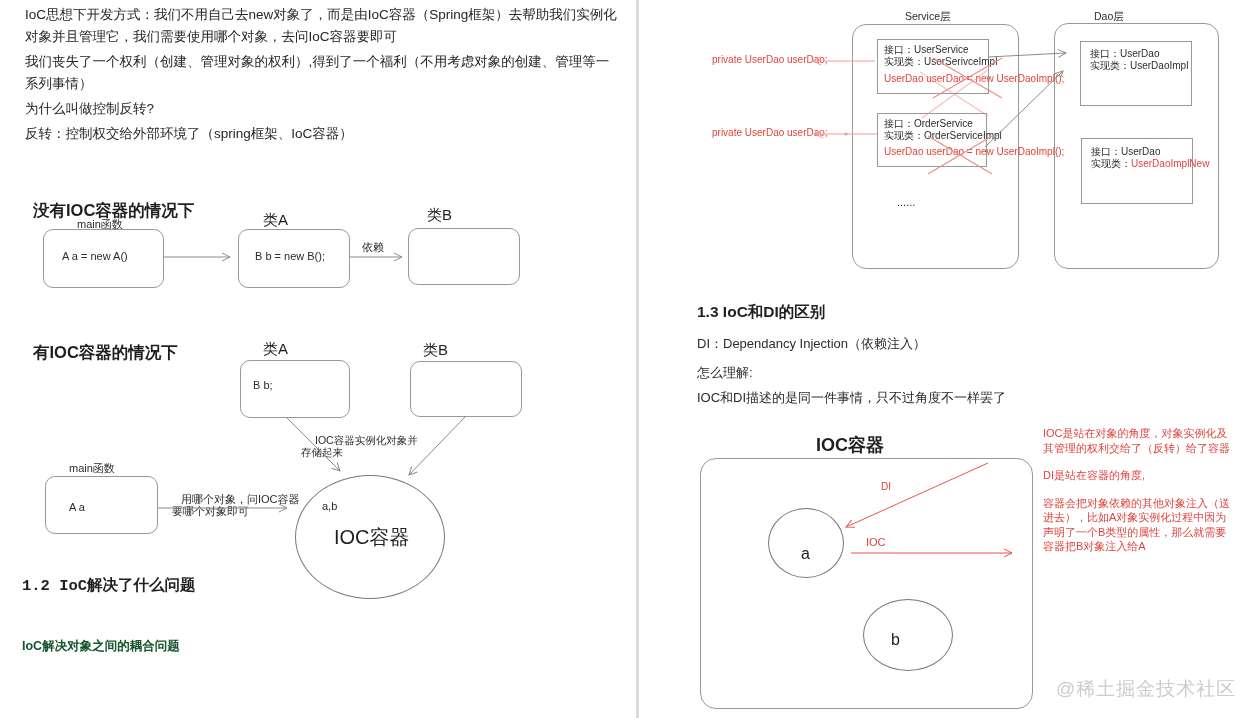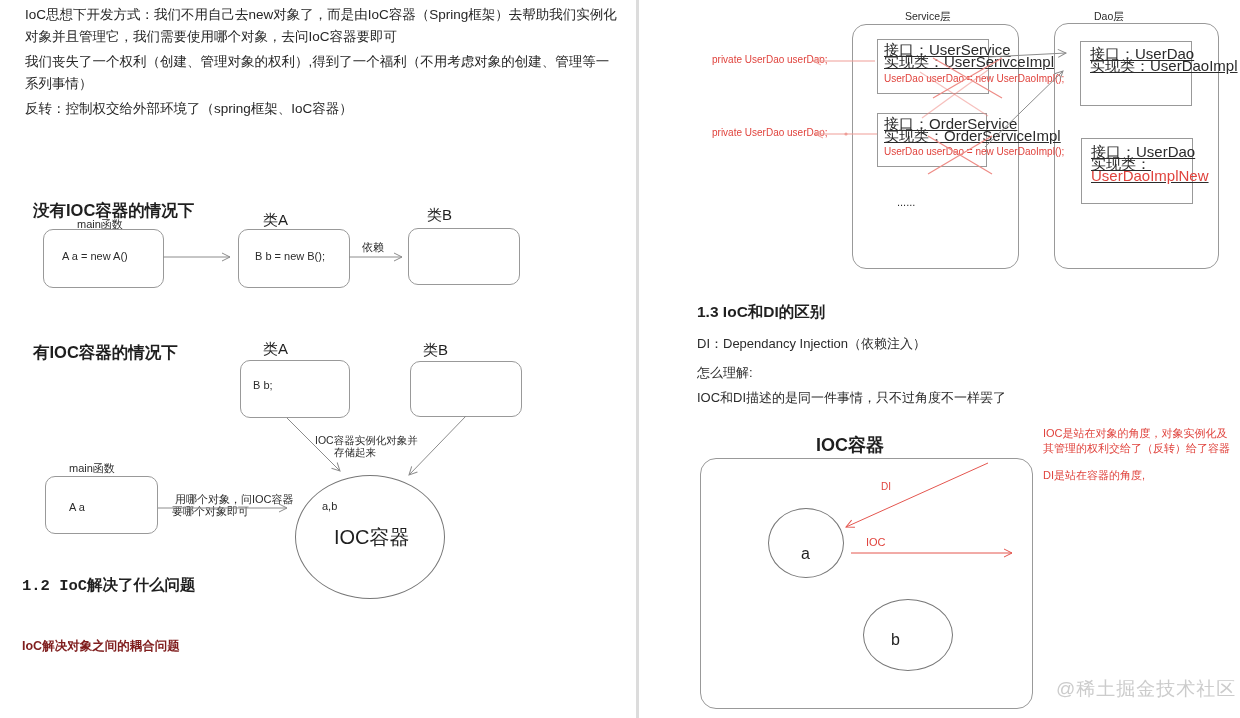--- a/index.html
+++ b/index.html
@@ -7,47 +7,48 @@
     width:1240px;height:718px;position:relative;background:#ffffff;
     font-family:"Liberation Sans","DejaVu Sans",sans-serif;
     color:#262626;overflow:hidden;
   }
   .abs{position:absolute;}
   
   .body-text{width:592px;font-size:13.5px;line-height:22px;}
   .body-text p{margin:0 0 3px 0;}
   .h-big{font-size:16.5px;font-weight:bold;color:#1f1f1f;}
   .h-sec{font-size:15.5px;font-weight:bold;color:#1f1f1f;}
-  .h-sub{font-size:12.5px;font-weight:bold;color:#7f1d1d;}
+  .h-sub{font-size:12.5px;font-weight:bold;color:#14532d;}
   .plain{font-size:13px;color:#2b2b2b;}
   .small-label{font-size:11px;color:#2b2b2b;}
   .tiny-label{font-size:10.5px;color:#2b2b2b;}
   .class-label{font-size:15px;color:#1f1f1f;}
   .red{color:#e0433d;}
   .code-red{font-size:10px;color:#e0433d;white-space:nowrap;}
   
   .dbox{border:1px solid #999;border-radius:10px;background:#fff;}
   .sqbox{border:1px solid #999;background:#fff;}
   .container-box{border:1px solid #999;border-radius:14px;background:transparent;}
   .ellipse{border:1px solid #777;border-radius:50%;background:#fff;}
   .note-col{width:192px;font-size:11px;line-height:14.5px;color:#e0433d;}
   .note-col p{margin:0 0 13px 0;}
-  .boxlines{font-size:15px;line-height:12px;color:#2b2b2b;text-decoration:underline;}
+  .boxlines{font-size:10px;line-height:12px;color:#2b2b2b;}
   .watermark{font-size:19px;color:#cccccc;letter-spacing:1px;}
   .divider{background:#dcdcdc;}
   svg{position:absolute;left:0;top:0;pointer-events:none;}
 </style>
 </head>
 <body>
 
 <div class="abs divider" style="left:636px;top:0;width:3px;height:718px;"></div>
 
 <div class="abs body-text" style="left:25px;top:4px;">
   <p>IoC思想下开发方式：我们不用自己去new对象了，而是由IoC容器（Spring框架）去帮助我们实例化对象并且管理它，我们需要使用哪个对象，去问IoC容器要即可</p>
   <p>我们丧失了一个权利（创建、管理对象的权利）,得到了一个福利（不用考虑对象的创建、管理等一系列事情）</p>
+  <p>为什么叫做控制反转?</p>
   <p>反转：控制权交给外部环境了（spring框架、IoC容器）</p>
 </div>
 
 <div class="abs h-big" style="left:33px;top:180px;margin-top:20px;">没有IOC容器的情况下</div>
 <div class="abs small-label" style="left:77px;top:217px;">main函数</div>
 <div class="abs dbox" style="left:43px;top:229px;width:119px;height:57px;"></div>
 <div class="abs small-label" style="left:62px;top:250px;">A  a = new A()</div>
 <div class="abs class-label" style="left:263px;top:211px;">类A</div>
 <div class="abs dbox" style="left:238px;top:229px;width:110px;height:57px;"></div>
 <div class="abs small-label" style="left:255px;top:250px;">B b = new B();</div>
@@ -55,25 +56,25 @@
 <div class="abs class-label" style="left:427px;top:206px;">类B</div>
 <div class="abs dbox" style="left:408px;top:228px;width:110px;height:55px;"></div>
 
 <div class="abs h-big" style="left:33px;top:342px;">有IOC容器的情况下</div>
 <div class="abs class-label" style="left:263px;top:340px;">类A</div>
 <div class="abs dbox" style="left:240px;top:360px;width:108px;height:56px;"></div>
 <div class="abs small-label" style="left:253px;top:379px;">B  b;</div>
 <div class="abs class-label" style="left:423px;top:341px;">类B</div>
 <div class="abs dbox" style="left:410px;top:361px;width:110px;height:54px;"></div>
 <div class="abs tiny-label" style="left:315px;top:434px;">IOC容器实例化对象并</div>
-<div class="abs tiny-label" style="left:334px;top:446px;">存储起来</div>
+<div class="abs tiny-label" style="left:301px;top:446px;">存储起来</div>
 <div class="abs small-label" style="left:69px;top:461px;">main函数</div>
 <div class="abs dbox" style="left:45px;top:476px;width:111px;height:56px;"></div>
 <div class="abs small-label" style="left:69px;top:501px;">A a</div>
-<div class="abs small-label" style="left:175px;top:492px;">用哪个对象，问IOC容器</div>
+<div class="abs small-label" style="left:181px;top:492px;">用哪个对象，问IOC容器</div>
 <div class="abs small-label" style="left:172px;top:504px;">要哪个对象即可</div>
 <div class="abs ellipse" style="left:295px;top:475px;width:148px;height:122px;"></div>
 <div class="abs small-label" style="left:322px;top:500px;">a,b</div>
 <div class="abs" style="left:334px;top:524px;font-size:20px;color:#1f1f1f;">IOC容器</div>
 
 <div class="abs h-sec" style="left:22px;top:575px;font-family:Liberation Mono, monospace;">1.2 IoC解决了什么问题</div>
 <div class="abs h-sub" style="left:22px;top:638px;">IoC解决对象之间的耦合问题</div>
 
 <div class="abs tiny-label" style="left:905px;top:10px;">Service层</div>
 <div class="abs tiny-label" style="left:1094px;top:10px;">Dao层</div>
@@ -121,20 +122,21 @@
 <div class="abs ellipse" style="left:768px;top:508px;width:74px;height:68px;"></div>
 <div class="abs" style="left:801px;top:545px;font-size:16px;color:#1f1f1f;">a</div>
 <div class="abs ellipse" style="left:863px;top:599px;width:88px;height:70px;"></div>
 <div class="abs" style="left:891px;top:631px;font-size:16px;color:#1f1f1f;">b</div>
 <div class="abs code-red" style="left:881px;top:481px;font-size:10px;">DI</div>
 <div class="abs code-red" style="left:866px;top:536px;font-size:11px;">IOC</div>
 
 <div class="abs note-col" style="left:1043px;top:426px;">
   <p>IOC是站在对象的角度，对象实例化及其管理的权利交给了（反转）给了容器</p>
   <p>DI是站在容器的角度,</p>
+  <p>容器会把对象依赖的其他对象注入（送进去），比如A对象实例化过程中因为声明了一个B类型的属性，那么就需要容器把B对象注入给A</p>
 </div>
 
 <div class="abs watermark" style="left:1056px;top:676px;text-align:center;">@稀土掘金技术社区</div>
 
 <svg width="1240" height="718" viewBox="0 0 1240 718">
   <defs>
     <marker id="chevG" markerWidth="12" markerHeight="12" refX="9" refY="5" orient="auto" markerUnits="userSpaceOnUse">
       <path d="M1,1 L9,5 L1,9" fill="none" stroke="#8c8c8c" stroke-width="1"></path>
     </marker>
     <marker id="chevR" markerWidth="12" markerHeight="12" refX="9" refY="5" orient="auto" markerUnits="userSpaceOnUse">

